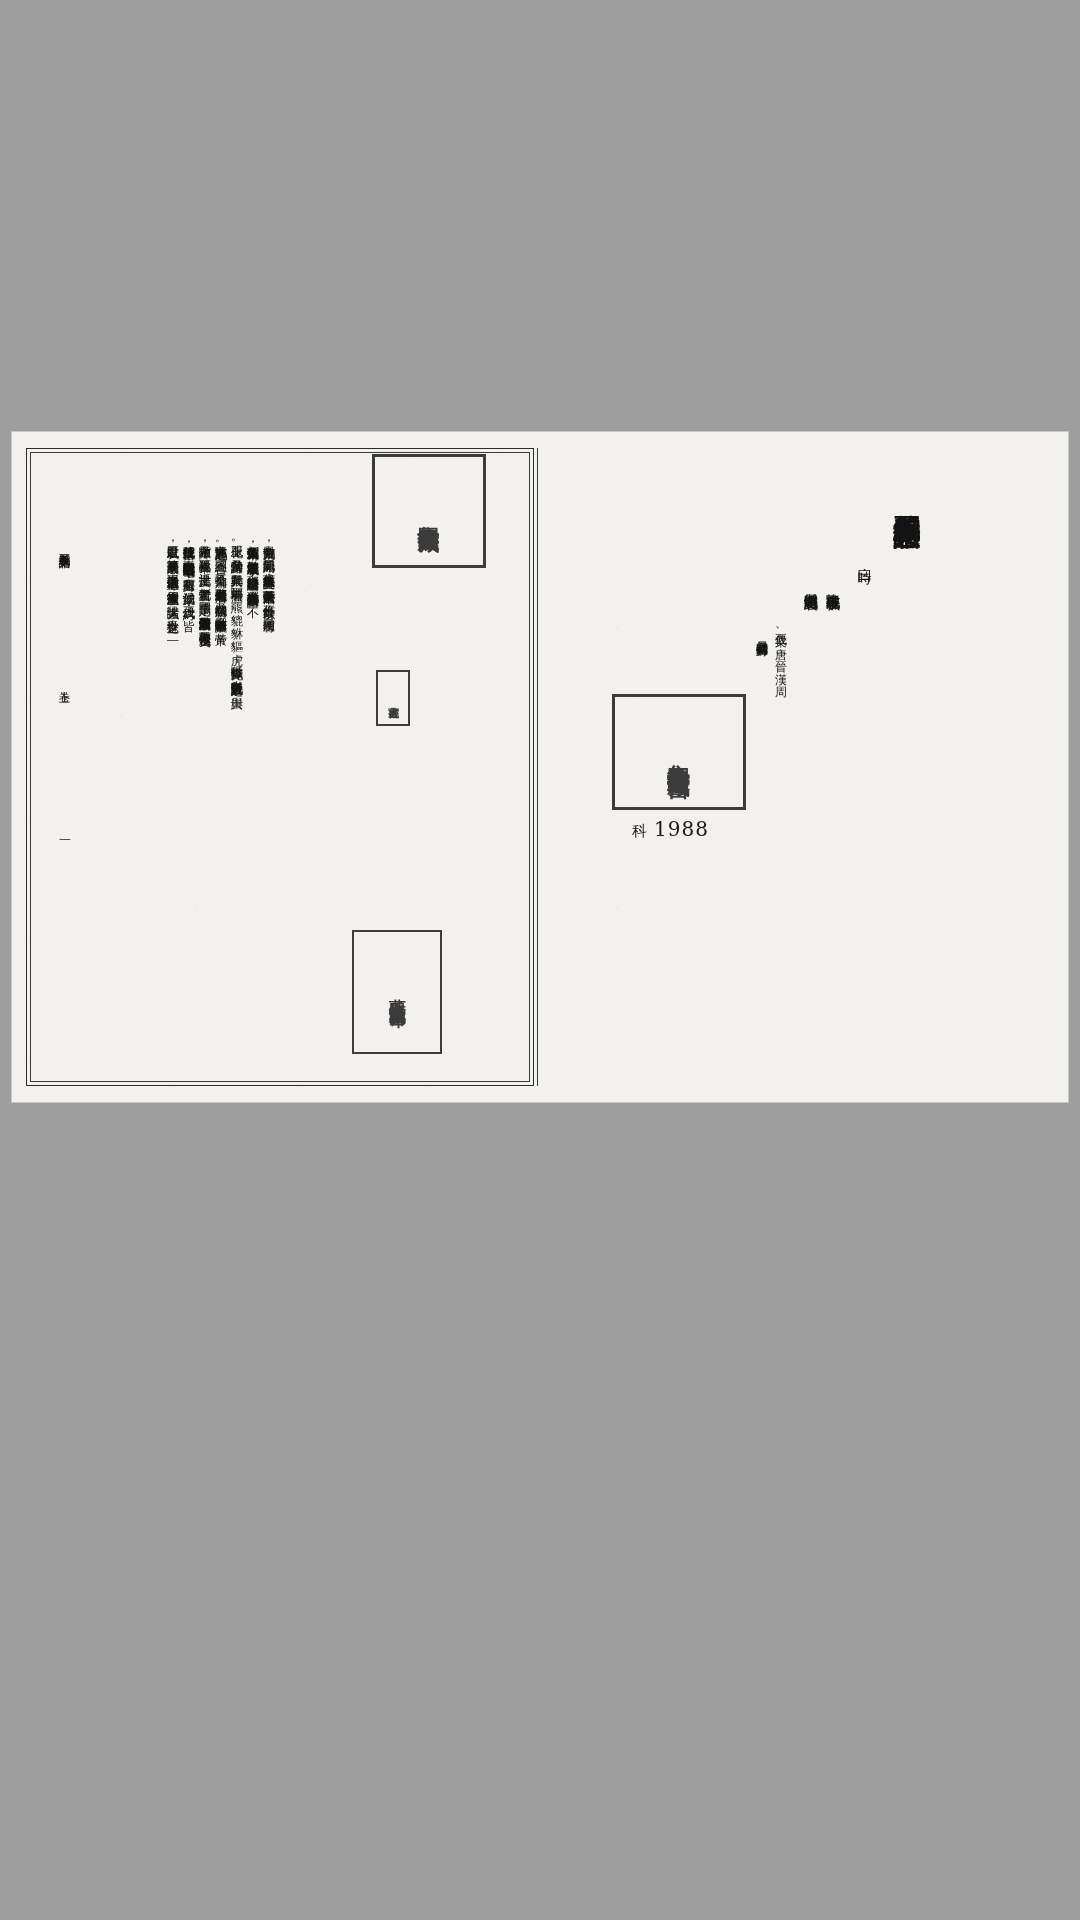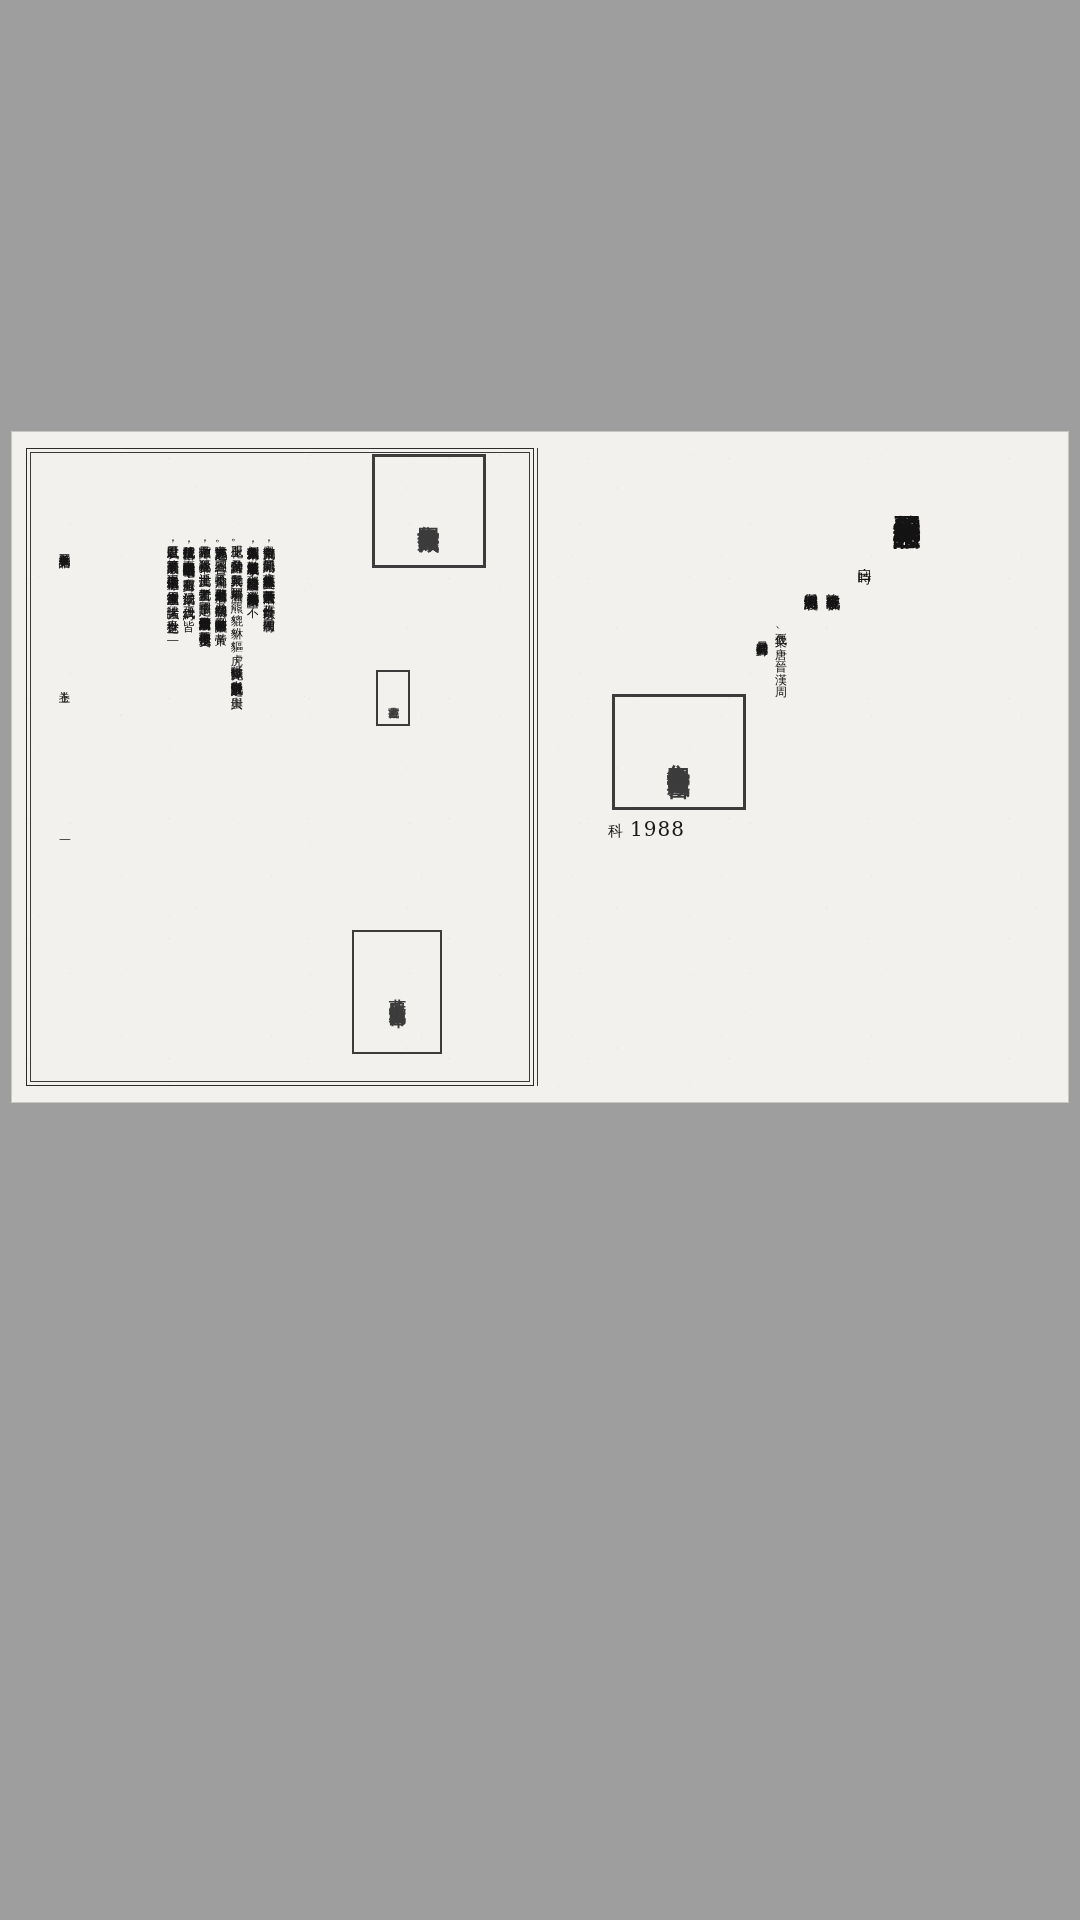--- a/index.html
+++ b/index.html
@@ -229,21 +229,21 @@
     top: 262px;
     width: 128px;
     height: 110px;
     border-width: 3px;
   }
   #seal-right .seal-text { font-size: 23px; letter-spacing: 2px; }
 
   
   #accession {
     position: absolute;
-    left: 596px;
+    left: 620px;
     top: 385px;
     font-family: "DejaVu Serif", serif;
     color: #1a1a1a;
     font-size: 20px;
     letter-spacing: 1px;
   }
   #accession .acc-prefix {
     font-size: 15px;
     margin-right: 6px;
   }

